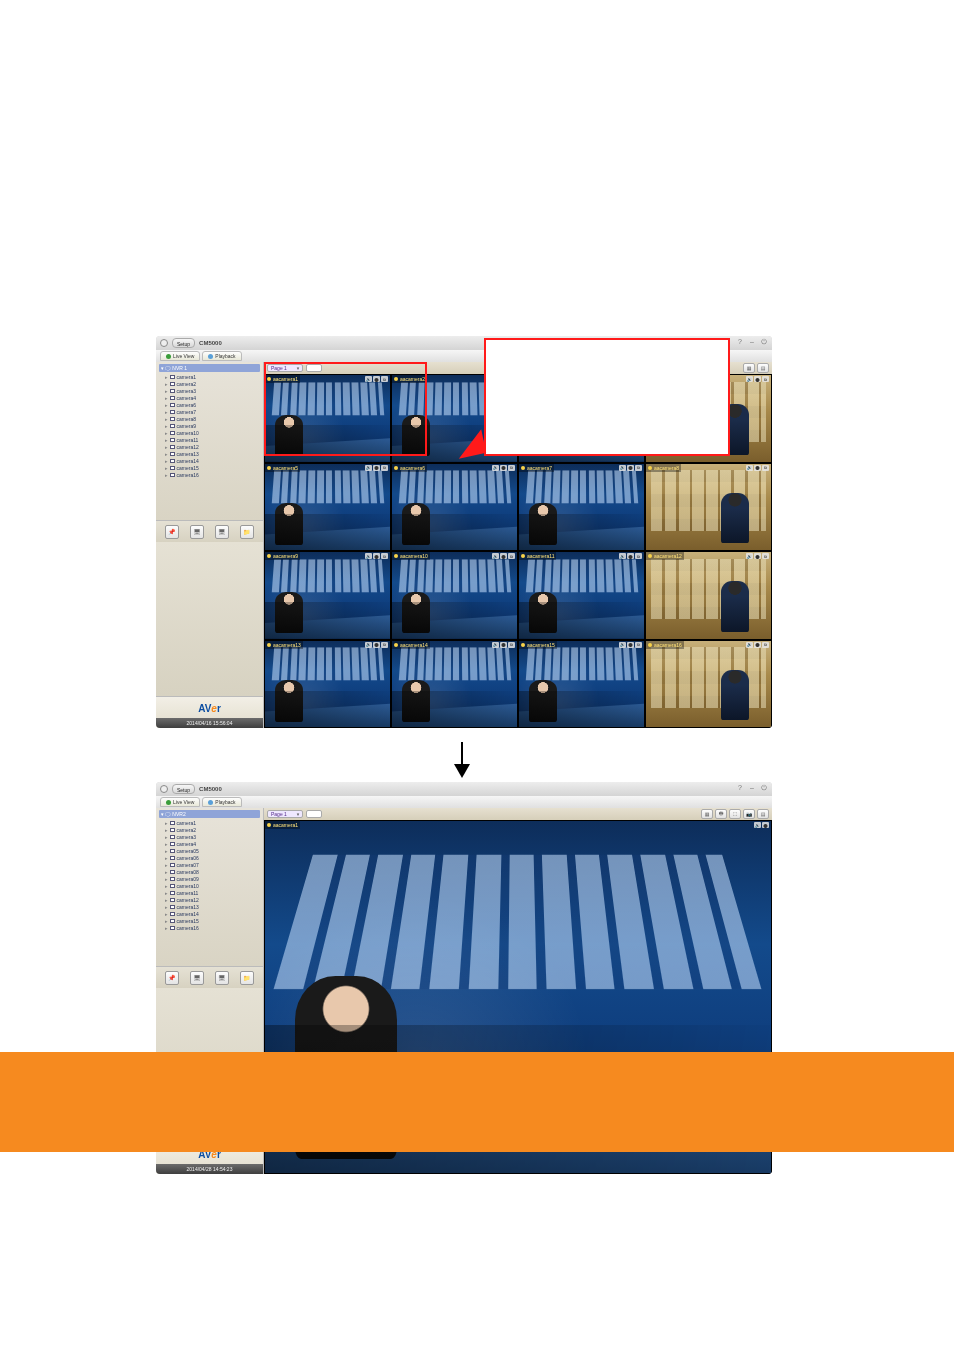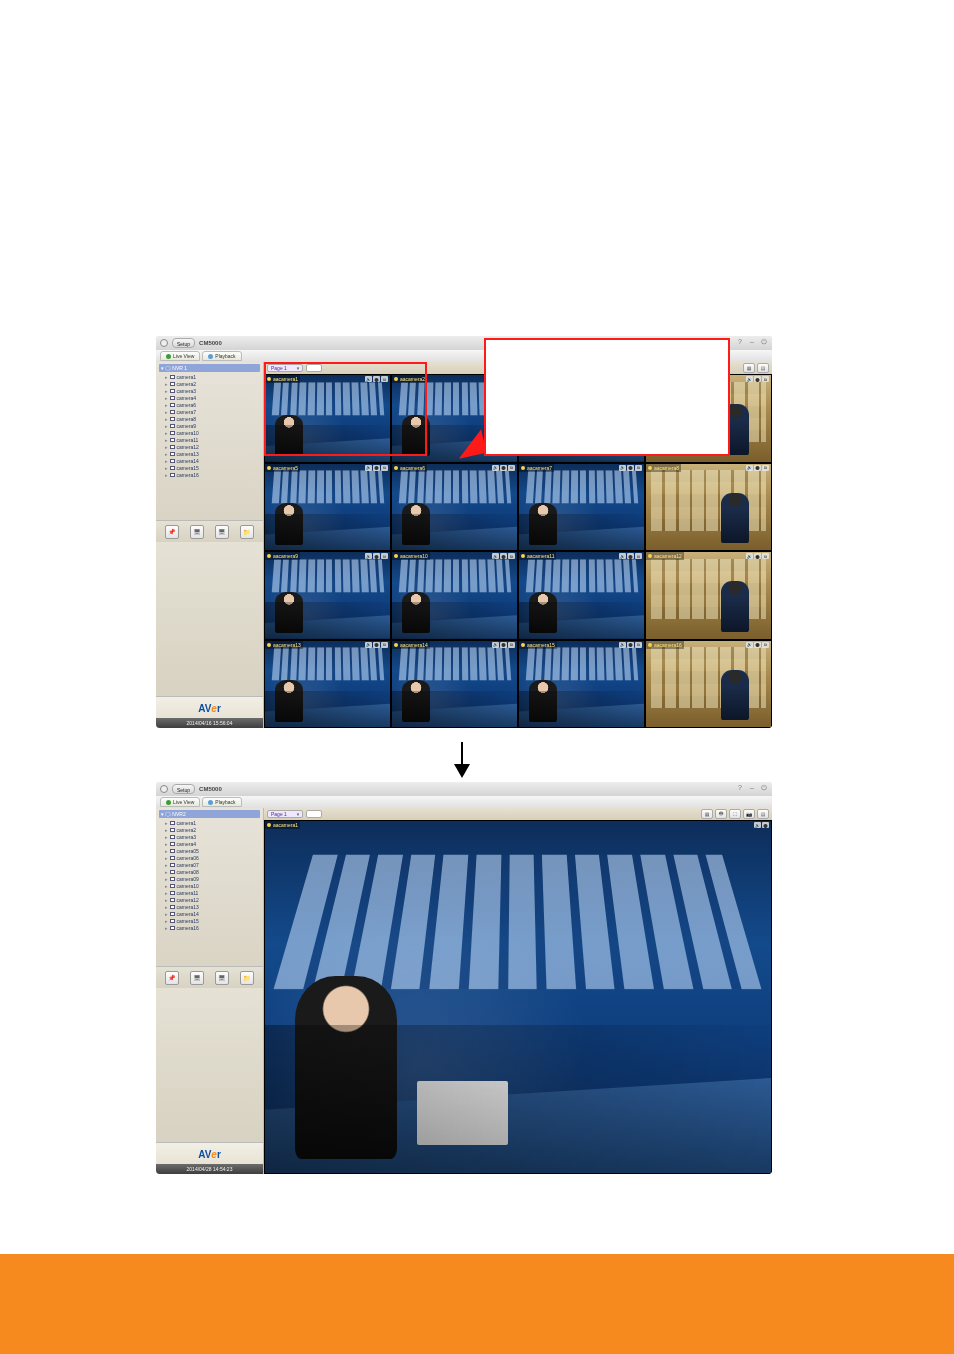--- a/index.html
+++ b/index.html
@@ -1,19 +1,19 @@
 <!DOCTYPE html>
 <html><head>
 <meta charset="utf-8">
 <style>
   * { box-sizing: border-box; margin: 0; padding: 0; }
   html, body { width: 954px; height: 1354px; background: #fff; font-family: Arial, sans-serif; }
   body { position: relative; overflow: hidden; }
 
-  .page-container { position: absolute; left: 0; top: 0; width: 954px; height: 1354px; }
+  .page-container { position: absolute; left: 0; top: 0; width: 954px; height: 1152px; }
 
   
   .app {
     position: absolute;
     width: 616px;
     height: 392px;
     background: #cfcfcf;
     border-radius: 4px;
     overflow: hidden;
     font-size: 6px;

